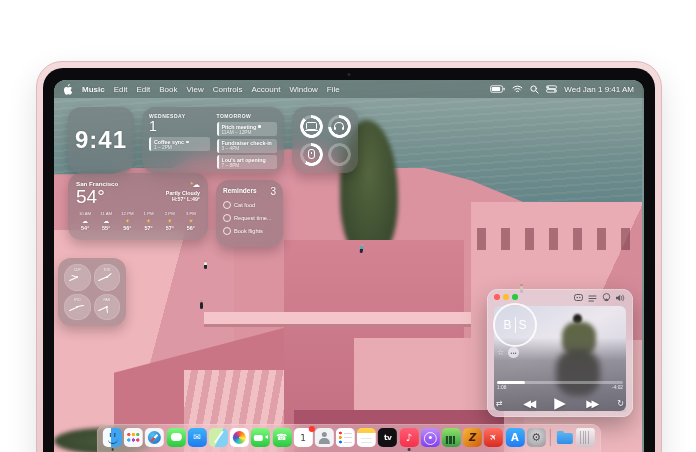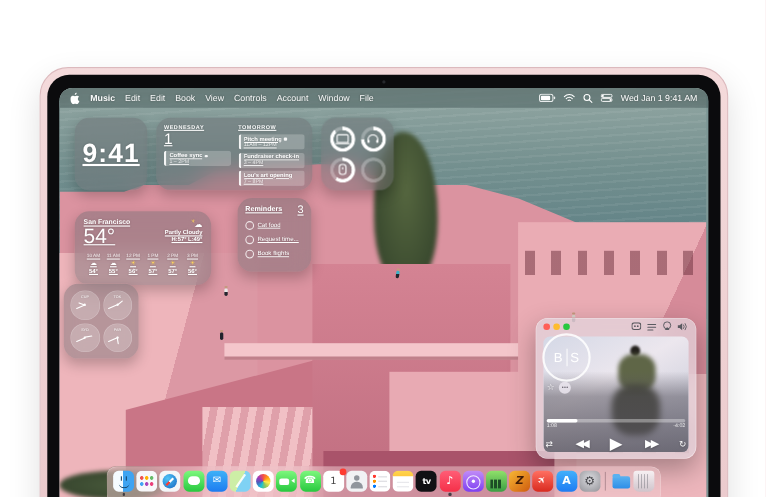--- a/index.html
+++ b/index.html
@@ -66,21 +66,21 @@
   .mb-left,.mb-right{display:flex;align-items:center;gap:9px;}
   .mb-item{font-size:8px;opacity:.95;}
   .mb-item.mb-active{font-weight:bold;}
   .mb-right{gap:7px;}
   .mb-clock{font-size:8px;}
   .mb-ico{display:flex;align-items:center;}
 
   
   .widget{position:absolute;z-index:2;border-radius:13px;color:#fff;
     background:rgba(104,104,110,.42);backdrop-filter:blur(9px);
-    box-shadow:0 5px 12px rgba(0,0,0,.22);text-shadow:0 0 2px rgba(0,0,0,.25);text-decoration:underline;}
+    box-shadow:0 5px 12px rgba(0,0,0,.22);text-shadow:0 0 2px rgba(0,0,0,.25);}
 
   .w-clock{left:14px;top:27px;width:66px;height:66px;display:flex;align-items:center;justify-content:center;}
   .w-clock .time{font-size:24px;font-weight:bold;letter-spacing:1px;}
 
   .w-cal{left:88px;top:27px;width:142px;height:66px;padding:6px 7px;box-sizing:border-box;
     display:flex;gap:7px;}
   .cal-col{flex:1;min-width:0;}
   .cal-day{font-size:5px;font-weight:bold;letter-spacing:.5px;opacity:.95;}
   .cal-num{font-size:14px;font-weight:300;line-height:1.1;margin-bottom:3px;}
   .cal-ev{background:rgba(255,255,255,.22);border-left:2px solid rgba(255,255,255,.9);
@@ -99,21 +99,21 @@
     mask:radial-gradient(circle,transparent 0 8px,#000 8.5px);}
   .dev{position:absolute;}
   .dev-laptop{width:9px;height:5.5px;border:1px solid #fff;border-radius:1.5px;}
   .dev-laptop::after{content:"";position:absolute;left:-2px;right:-2px;bottom:-2px;height:1px;background:#fff;border-radius:1px;}
   .dev-headphones{width:8px;height:5px;border:1px solid #fff;border-bottom:none;border-radius:8px 8px 0 0;margin-top:-2px;}
   .dev-headphones::before,.dev-headphones::after{content:"";position:absolute;top:3.5px;width:2px;height:3px;background:#fff;border-radius:1px;}
   .dev-headphones::before{left:-1px;}.dev-headphones::after{right:-1px;}
   .dev-mouse{width:5px;height:8px;border:1px solid #fff;border-radius:3px;}
   .dev-mouse::after{content:"";position:absolute;left:50%;top:1.5px;width:1px;height:2px;margin-left:-.5px;background:#fff;}
 
-  .w-wx{left:14px;top:112px;width:124px;height:67px;padding:7px 8px;box-sizing:border-box;}
+  .w-wx{left:14px;top:93px;width:140px;height:67px;padding:7px 8px;box-sizing:border-box;}
   .wx-top{display:flex;justify-content:space-between;}
   .wx-city{font-size:6.2px;font-weight:bold;}
   .wx-temp{font-size:19px;font-weight:300;line-height:1.05;}
   .wx-right{text-align:right;}
   .wx-bigico{position:relative;height:9px;}
   .wx-sun{position:absolute;right:6px;top:0;font-size:5px;color:#ffd35e;}
   .wx-cloud{position:absolute;right:0;top:0;font-size:7.5px;}
   .wx-cond{font-size:5.3px;font-weight:bold;margin-top:1px;}
   .wx-hl{font-size:5.3px;font-weight:bold;}
   .wx-row{display:flex;justify-content:space-between;margin-top:4px;}

